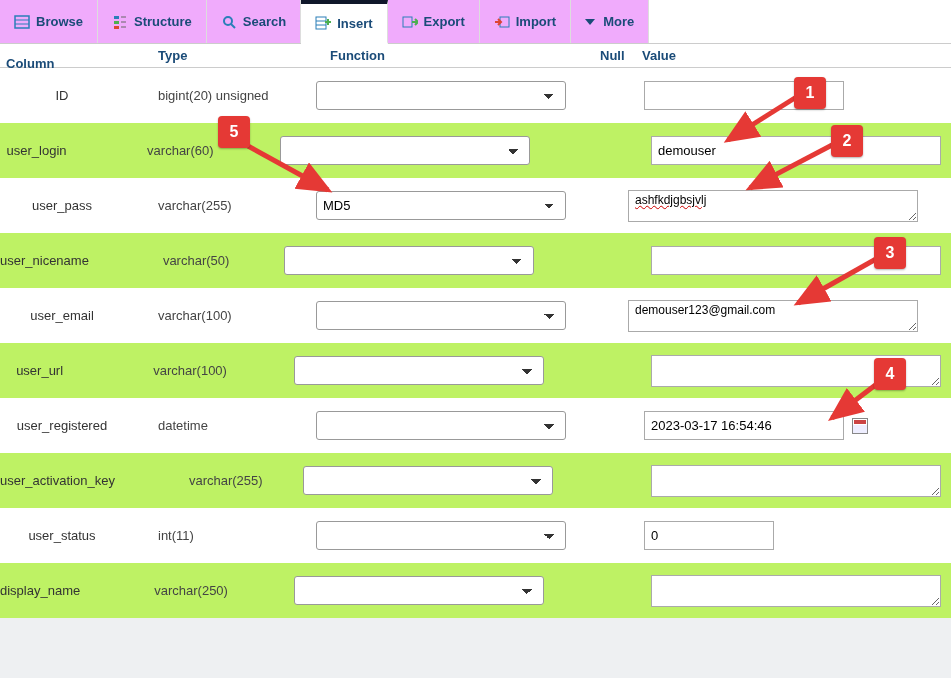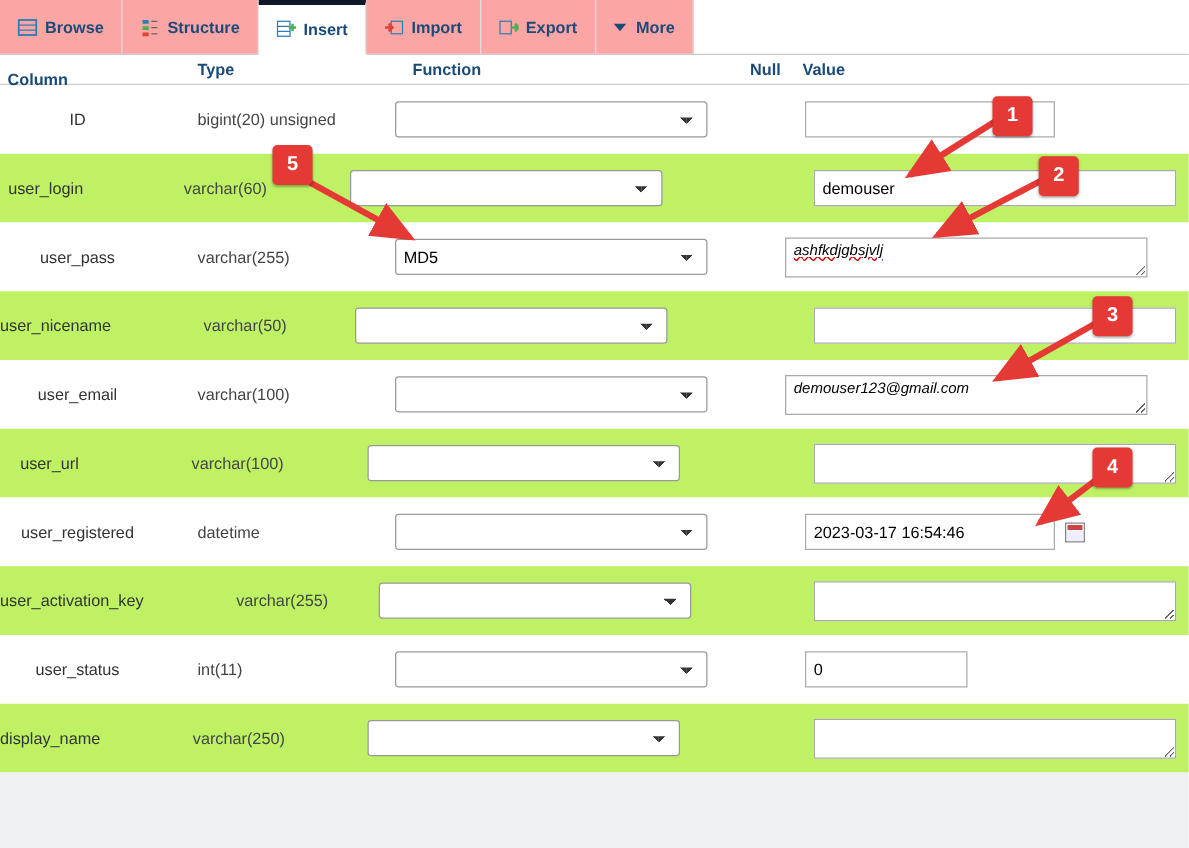--- a/index.html
+++ b/index.html
@@ -1,19 +1,19 @@
 <!DOCTYPE html>
 <html><head>
 <meta charset="utf-8">
 <style>
   * { box-sizing: border-box; margin: 0; padding: 0; }
   body { font-family: Helvetica, Arial, sans-serif; font-size: 13px; color: #333; background: #fff; width: 951px; position: relative; }
   
   .tabs { display: flex; border-bottom: 1px solid #ccc; height: 44px; }
-  .tab { display: flex; align-items: center; gap: 6px; padding: 0 14px; cursor: pointer; color: #1a4b78; font-weight: bold; border-right: 1px solid #ddd; background: #fca5a5; }
+  .tab { display: flex; align-items: center; gap: 6px; padding: 0 14px; cursor: pointer; color: #1a4b78; font-weight: bold; border-right: 1px solid #ddd; background: #f0abfc; }
   .tab.active { background: #fff; border-top: 4px solid #0f172a; border-bottom: 2px solid #fff; margin-bottom: -1px; }
   .tab .tab-icon { width: 16px; height: 16px; display: inline-flex; align-items: center; justify-content: center; }
   .tab .dropdown-triangle { width: 0; height: 0; border-left: 5px solid transparent; border-right: 5px solid transparent; border-top: 6px solid #1a4b78; margin-right: 2px; }
   
   .header-row { display: flex; background: #fff; border-bottom: 1px solid #ccc; font-weight: bold; color: #1a4b78; height: 24px; align-items: center; }
   .col-column { width: 158px; padding-left: 6px; margin-top: 16px; }
   .col-type { width: 158px; }
   .col-function { width: 270px; margin-left: 14px; }
   .col-null { width: 42px; }
   .col-value { flex: 1; }
@@ -23,21 +23,21 @@
   .data-row.even { background: #bef264; gap: 40px; }
   .data-row .c1 { width: 158px; text-align: center; padding-right: 34px; color: #333; }
   .data-row .c2 { width: 158px; color: #444; }
   .data-row .c3 { width: 270px; }
   .data-row .c4 { width: 42px; }
   .data-row .c5 { flex: 1; padding-right: 10px; display:flex; align-items:center; gap:8px; }
   
   select { width: 250px; height: 29px; border: 1px solid #999; border-radius: 3px; background: #fff; font-size: 13px; padding: 2px 6px; appearance: none; background-image: linear-gradient(45deg, transparent 50%, #333 50%), linear-gradient(135deg, #333 50%, transparent 50%); background-position: calc(100% - 16px) 12px, calc(100% - 11px) 12px; background-size: 5px 5px, 5px 5px; background-repeat: no-repeat; }
   
   input[type="text"] { height: 29px; border: 1px solid #aaa; padding: 2px 6px; font-size: 13px; margin-left: 16px; }
-  textarea { border: 1px solid #aaa; padding: 2px 6px; font-size: 12px; font-family: Arial, sans-serif; resize: both; width: 290px; height: 32px; font-style: italic; }
+  textarea { border: 1px solid #aaa; padding: 2px 6px; font-size: 12px; font-family: Arial, sans-serif; resize: both; width: 290px; height: 32px; }
   .w-blank { width: 200px; }
   .w-full { width: 290px; }
   .w-dt { width: 200px; }
   .w-sm { width: 130px; }
   
   .callout { position: absolute; background: #e53935; color: #fff; font-weight: bold; width: 32px; height: 32px; border-radius: 4px; display: flex; align-items: center; justify-content: center; font-size: 16px; box-shadow: 0 1px 2px rgba(0,0,0,.3); z-index: 10; }
   .arrow { position: absolute; z-index: 9; overflow: visible; }
   
   .cal-icon { width: 16px; height: 16px; border: 1px solid #888; background: linear-gradient(#fff 40%, #eef 40%); position: relative; display:inline-block; }
   .cal-icon::before { content:""; position:absolute; top:1px; left:1px; right:1px; height:4px; background:#c44; }
@@ -64,49 +64,58 @@
           <rect x="2" y="2" width="5" height="3" fill="#2a7fb8"></rect>
           <rect x="2" y="7" width="5" height="3" fill="#4CAF50"></rect>
           <rect x="2" y="12" width="5" height="3" fill="#d43"></rect>
           <line x1="9" y1="3" x2="14" y2="3" stroke="#666"></line>
           <line x1="9" y1="8" x2="14" y2="8" stroke="#666"></line>
           <line x1="9" y1="13" x2="14" y2="13" stroke="#666"></line>
         </svg>
       </span>
     <span>Structure</span>
   </div>
+  <div class="tab">
+    <span class="tab-icon">
+        <svg width="16" height="16">
+          <circle cx="7" cy="7" r="4" fill="none" stroke="#2a7fb8" stroke-width="2"></circle>
+          <line x1="10" y1="10" x2="14" y2="14" stroke="#2a7fb8" stroke-width="2"></line>
+        </svg>
+      </span>
+    <span>Search</span>
+  </div>
   <div class="tab active">
     <span class="tab-icon">
         <svg width="16" height="16">
           <rect x="1" y="2" width="10" height="12" fill="none" stroke="#2a7fb8"></rect>
           <line x1="1" y1="6" x2="11" y2="6" stroke="#2a7fb8"></line>
           <line x1="1" y1="10" x2="11" y2="10" stroke="#2a7fb8"></line>
           <rect x="10" y="6" width="6" height="2" fill="#4CAF50"></rect>
           <rect x="12" y="4" width="2" height="6" fill="#4CAF50"></rect>
         </svg>
       </span>
     <span>Insert</span>
   </div>
   <div class="tab">
     <span class="tab-icon">
         <svg width="16" height="16">
+          <rect x="1" y="3" width="9" height="10" fill="none" stroke="#2a7fb8"></rect>
+          <path d="M10 8 L15 8 M13 5 L16 8 L13 11" fill="none" stroke="#4CAF50" stroke-width="2"></path>
+        </svg>
+      </span>
+    <span>Export</span>
+  </div>
+  <div class="tab">
+    <span class="tab-icon">
+        <svg width="16" height="16">
           <rect x="6" y="3" width="9" height="10" fill="none" stroke="#2a7fb8"></rect>
           <path d="M1 8 L6 8 M4 5 L7 8 L4 11" fill="none" stroke="#d43" stroke-width="2"></path>
         </svg>
       </span>
     <span>Import</span>
-  </div>
-  <div class="tab">
-    <span class="tab-icon">
-        <svg width="16" height="16">
-          <rect x="1" y="3" width="9" height="10" fill="none" stroke="#2a7fb8"></rect>
-          <path d="M10 8 L15 8 M13 5 L16 8 L13 11" fill="none" stroke="#4CAF50" stroke-width="2"></path>
-        </svg>
-      </span>
-    <span>Export</span>
   </div>
   <div class="tab">
     <span class="dropdown-triangle"></span>
     <span>More</span>
   </div>
 </div>
 
 <div class="header-row">
   <div class="col-column">Column</div>
   <div class="col-type">Type</div>

